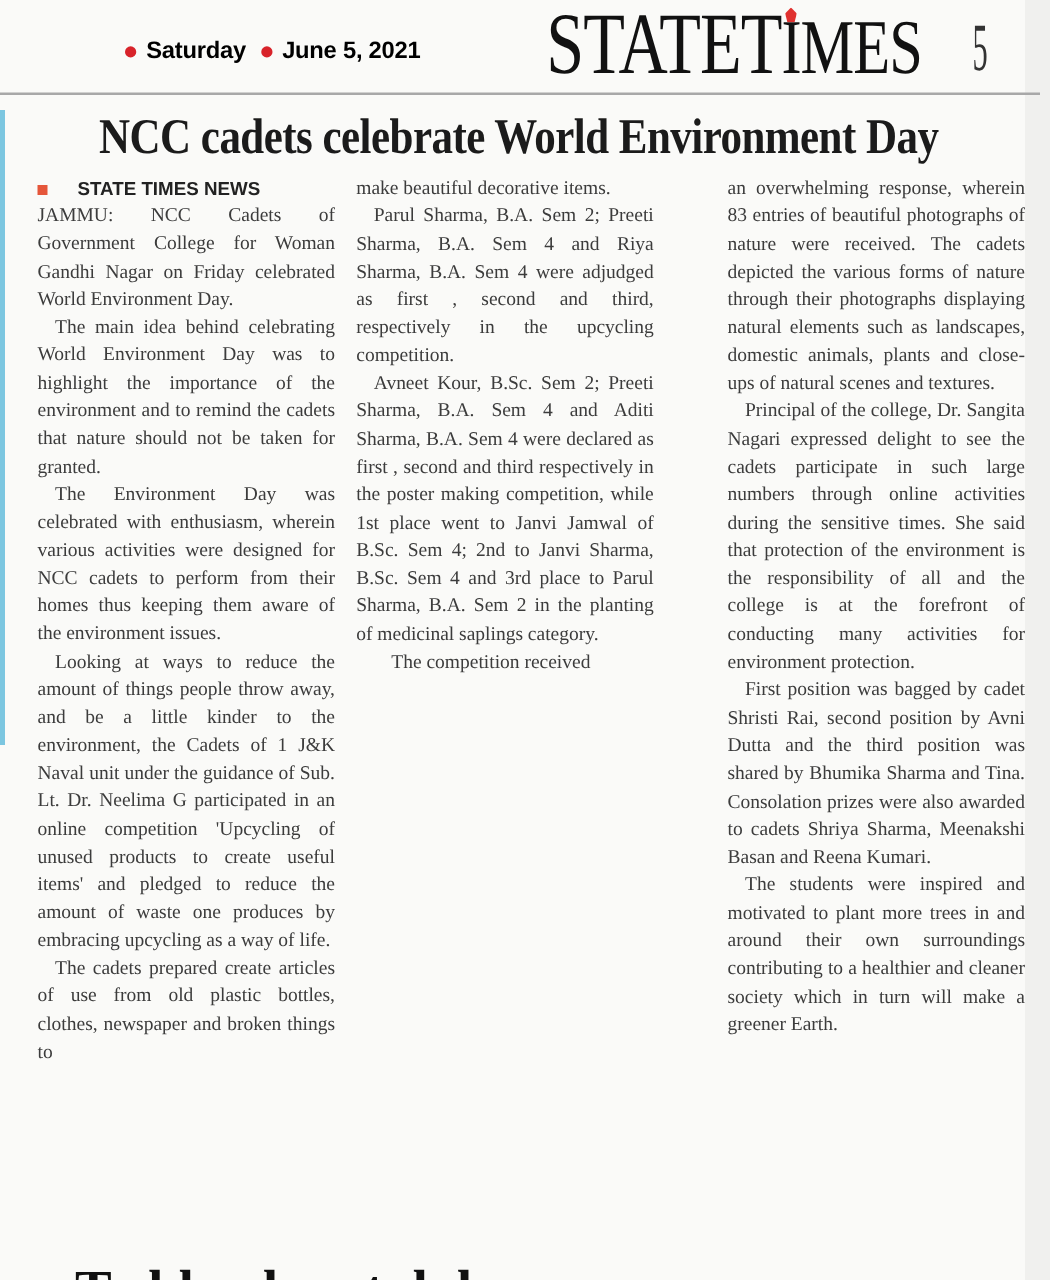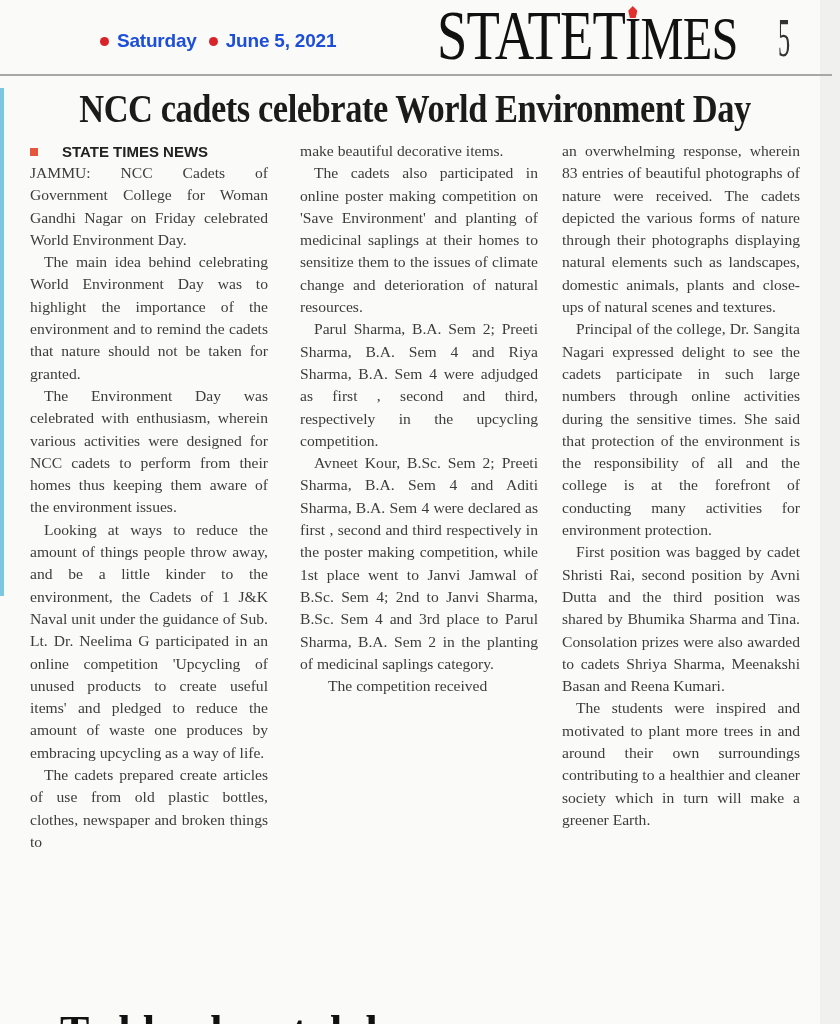--- a/index.html
+++ b/index.html
@@ -18,21 +18,21 @@
       position: absolute; right: 0; top: 0; width: 20px; height: 1024px;
       background: #f0f0ee;
     }
     
     .masthead {
       position: absolute; left: 0; top: 0; width: 840px; height: 76px;
     }
     .dateline {
       position: absolute; left: 100px; top: 30px;
       font-family: "Liberation Sans", "DejaVu Sans", sans-serif;
-      font-weight: bold; font-size: 19px; color: #1d4ed8;
+      font-weight: bold; font-size: 19px; color: #000000;
       display: flex; align-items: center; gap: 6px;
       letter-spacing: -0.2px;
     }
     .dot {
       display: inline-block; width: 9px; height: 9px; border-radius: 50%;
       background: #d8232a; margin-right: 2px;
     }
     .logo {
       position: absolute; left: 437px; top: 2px;
       font-family: "Liberation Serif", "DejaVu Serif", serif;
@@ -72,22 +72,22 @@
     }
     
     .col {
       position: absolute; top: 140px;
       font-size: 15.6px; line-height: 22.3px; color: #3c3c3c;
       text-align: justify;
     }
     .col p { margin: 0; text-indent: 14px; }
     .col p.noindent { text-indent: 0; }
     .col1 { left: 30px; width: 238px; }
-    .col2 { left: 300px; width: 238px; }
-    .col3 { left: 562px; width: 238px; }
+    .col2 { left: 285px; width: 238px; }
+    .col3 { left: 582px; width: 238px; }
     .byline {
       font-family: "Liberation Sans", "DejaVu Sans", sans-serif;
       font-weight: bold; font-size: 15px; line-height: 20px; color: #222;
       display: flex; align-items: center; gap: 24px; margin-top: 2px;
     }
     .byline .sq {
       display: inline-block; width: 8px; height: 8px; background: #e5563a;
     }
     .next-headline {
       position: absolute; left: 60px; top: 1010px; width: 760px; height: 30px;
@@ -130,21 +130,20 @@
     </div>
     <p class="noindent">JAMMU: NCC Cadets of Government College for Woman Gandhi Nagar on Friday celebrated World Environment Day.</p>
     <p>The main idea behind celebrating World Environment Day was to highlight the importance of the environment and to remind the cadets that nature should not be taken for granted.</p>
     <p>The Environment Day was celebrated with enthusiasm, wherein various activities were designed for NCC cadets to perform from their homes thus keeping them aware of the environment issues.</p>
     <p>Looking at ways to reduce the amount of things people throw away, and be a little kinder to the environment, the Cadets of 1 J&amp;K Naval unit under the guidance of Sub. Lt. Dr. Neelima G participated in an online competition 'Upcycling of unused products to create useful items' and pledged to reduce the amount of waste one produces by embracing upcycling as a way of life.</p>
     <p>The cadets prepared create articles of use from old plastic bottles, clothes, newspaper and broken things to</p>
   </div>
 
   <div class="col col2">
     <p class="noindent">make beautiful decorative items.</p>
-    <p>The cadets also participated in online poster making competition on 'Save Environment' and planting of medicinal saplings at their homes to sensitize them to the issues of climate change and deterioration of natural resources.</p>
     <p>Parul Sharma, B.A. Sem 2; Preeti Sharma, B.A. Sem 4 and Riya Sharma, B.A. Sem 4 were adjudged as first , second and third, respectively in the upcycling competition.</p>
     <p>Avneet Kour, B.Sc. Sem 2; Preeti Sharma, B.A. Sem 4 and Aditi Sharma, B.A. Sem 4 were declared as first , second and third respectively in the poster making competition, while 1st place went to Janvi Jamwal of B.Sc. Sem 4; 2nd to Janvi Sharma, B.Sc. Sem 4 and 3rd place to Parul Sharma, B.A. Sem 2 in the planting of medicinal saplings category.</p>
     <p style="text-indent:28px">The competition received</p>
   </div>
 
   <div class="col col3">
     <p class="noindent">an overwhelming response, wherein 83 entries of beautiful photographs of nature were received. The cadets depicted the various forms of nature through their photographs displaying natural elements such as landscapes, domestic animals, plants and close-ups of natural scenes and textures.</p>
     <p>Principal of the college, Dr. Sangita Nagari expressed delight to see the cadets participate in such large numbers through online activities during the sensitive times. She said that protection of the environment is the responsibility of all and the college is at the forefront of conducting many activities for environment protection.</p>
     <p>First position was bagged by cadet Shristi Rai, second position by Avni Dutta and the third position was shared by Bhumika Sharma and Tina. Consolation prizes were also awarded to cadets Shriya Sharma, Meenakshi Basan and Reena Kumari.</p>
     <p>The students were inspired and motivated to plant more trees in and around their own surroundings contributing to a healthier and cleaner society which in turn will make a greener Earth.</p>

